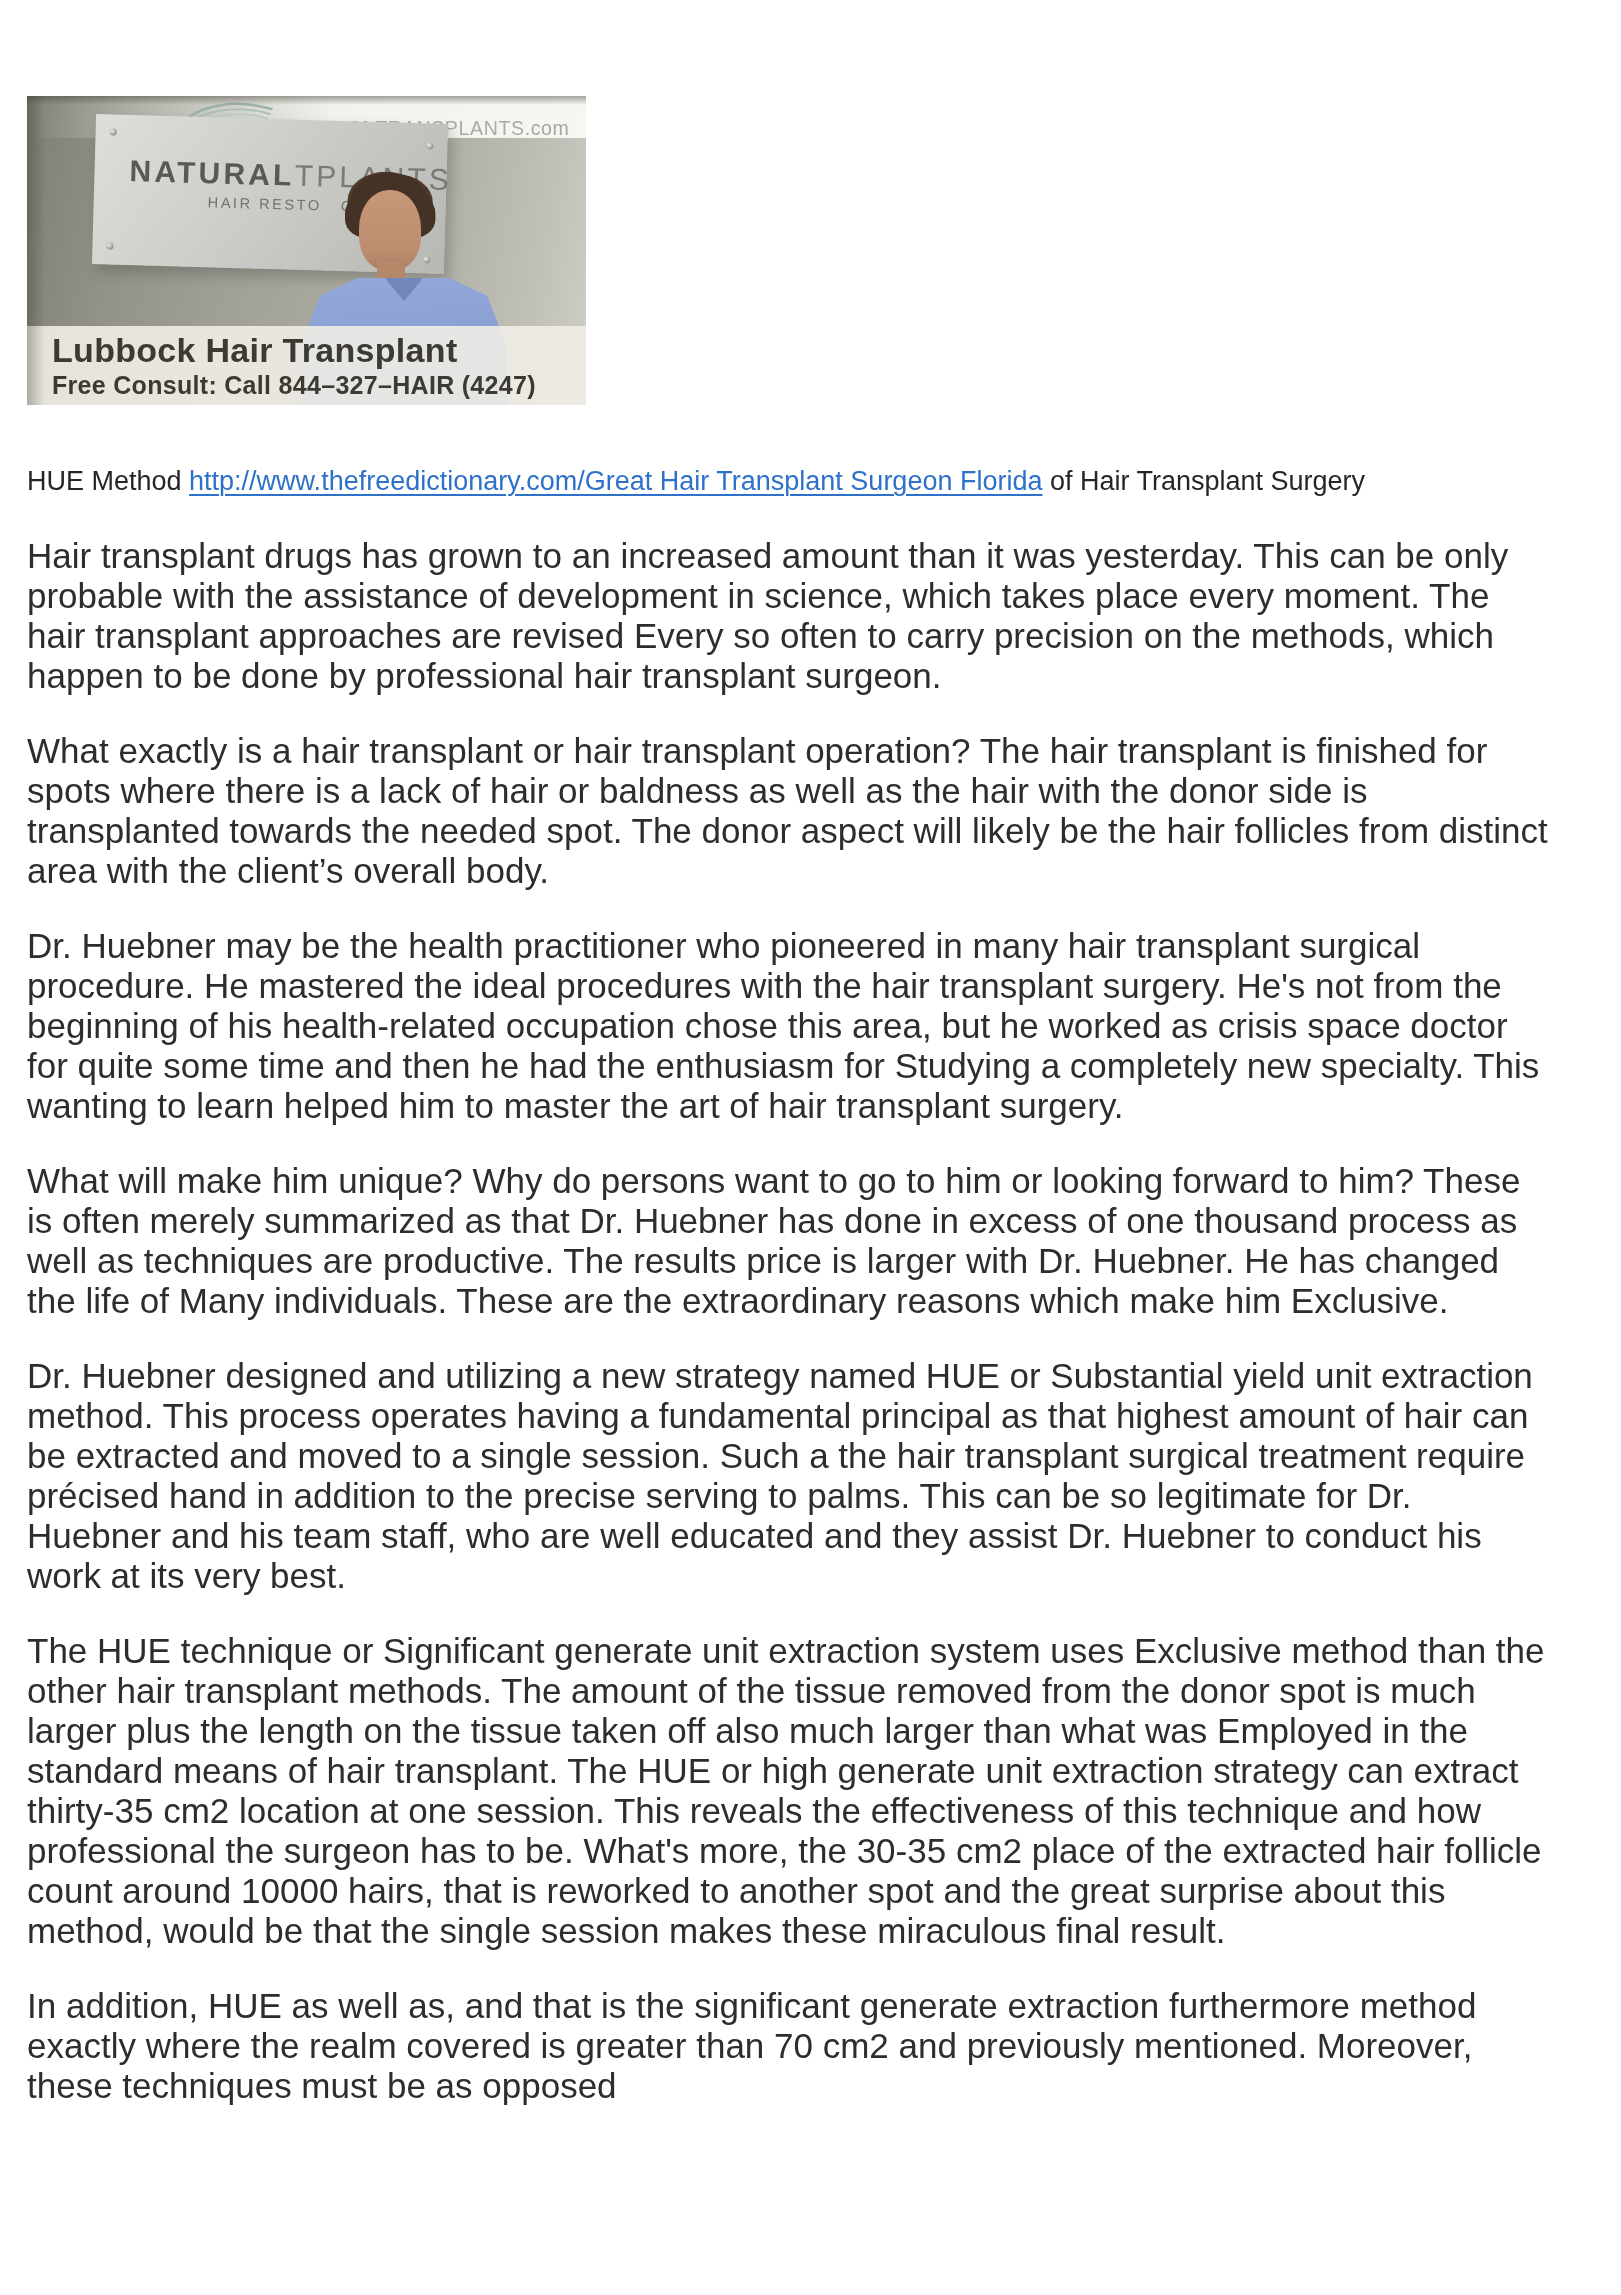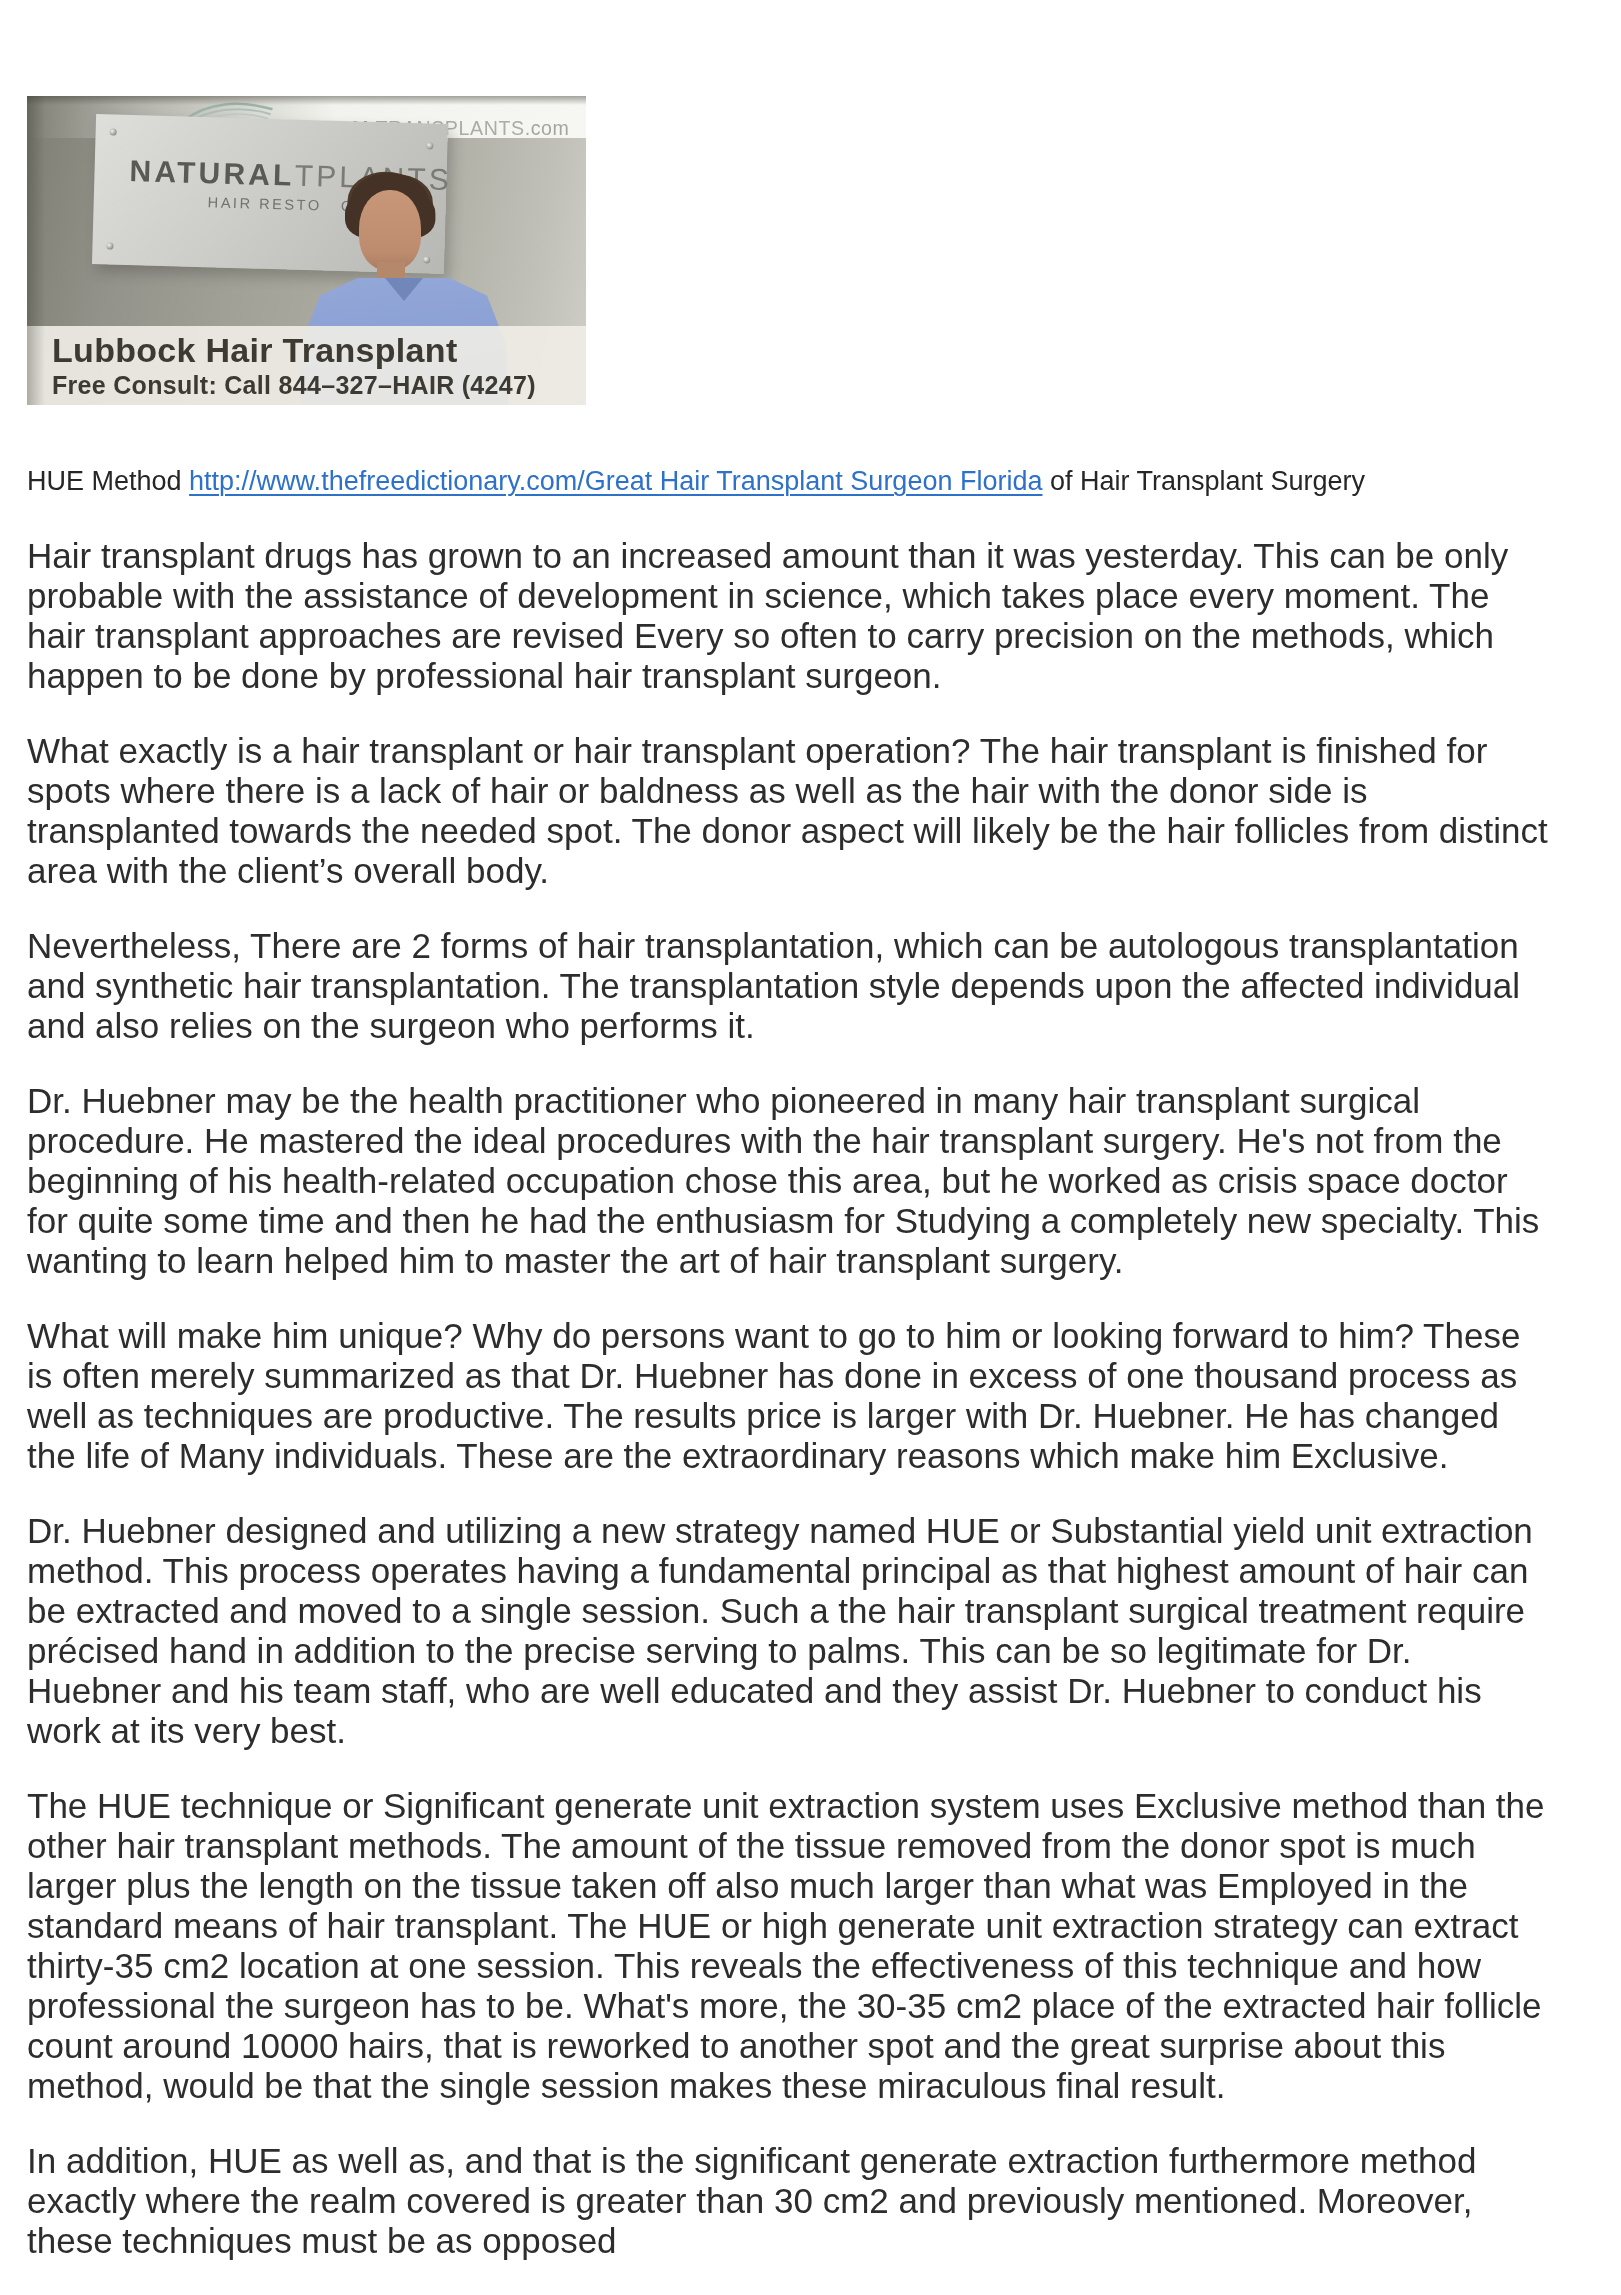--- a/index.html
+++ b/index.html
@@ -124,21 +124,20 @@
     <figcaption class="caption">
       <div class="cap-title">Lubbock Hair Transplant</div>
       <div class="cap-sub">Free Consult: Call 844–327–HAIR (4247)</div>
     </figcaption>
   </figure>
 
   <p class="heading"><span>HUE Method </span><a class="link" href="#">http://www.thefreedictionary.com/Great Hair Transplant Surgeon Florida</a><span> of Hair Transplant Surgery</span></p>
 
   <p class="para">Hair transplant drugs has grown to an increased amount than it was yesterday. This can be only probable with the assistance of development in science, which takes place every moment. The hair transplant approaches are revised Every so often to carry precision on the methods, which happen to be done by professional hair transplant surgeon.</p>
   <p class="para">What exactly is a hair transplant or hair transplant operation? The hair transplant is finished for spots where there is a lack of hair or baldness as well as the hair with the donor side is transplanted towards the needed spot. The donor aspect will likely be the hair follicles from distinct area with the client’s overall body.</p>
-  <p class="para">Nevertheless, There are 2 forms of hair transplantation, which can be autologous transplantation and synthetic hair transplantation. The transplantation style depends upon the affected individual and also relies on the surgeon who performs it.</p>
   <p class="para">Dr. Huebner may be the health practitioner who pioneered in many hair transplant surgical procedure. He mastered the ideal procedures with the hair transplant surgery. He's not from the beginning of his health-related occupation chose this area, but he worked as crisis space doctor for quite some time and then he had the enthusiasm for Studying a completely new specialty. This wanting to learn helped him to master the art of hair transplant surgery.</p>
   <p class="para">What will make him unique? Why do persons want to go to him or looking forward to him? These is often merely summarized as that Dr. Huebner has done in excess of one thousand process as well as techniques are productive. The results price is larger with Dr. Huebner. He has changed the life of Many individuals. These are the extraordinary reasons which make him Exclusive.</p>
   <p class="para">Dr. Huebner designed and utilizing a new strategy named HUE or Substantial yield unit extraction method. This process operates having a fundamental principal as that highest amount of hair can be extracted and moved to a single session. Such a the hair transplant surgical treatment require précised hand in addition to the precise serving to palms. This can be so legitimate for Dr. Huebner and his team staff, who are well educated and they assist Dr. Huebner to conduct his work at its very best.</p>
   <p class="para">The HUE technique or Significant generate unit extraction system uses Exclusive method than the other hair transplant methods. The amount of the tissue removed from the donor spot is much larger plus the length on the tissue taken off also much larger than what was Employed in the standard means of hair transplant. The HUE or high generate unit extraction strategy can extract thirty-35 cm2 location at one session. This reveals the effectiveness of this technique and how professional the surgeon has to be. What's more, the 30-35 cm2 place of the extracted hair follicle count around 10000 hairs, that is reworked to another spot and the great surprise about this method, would be that the single session makes these miraculous final result.</p>
-  <p class="para">In addition, HUE as well as, and that is the significant generate extraction furthermore method exactly where the realm covered is greater than 30 cm2 and previously mentioned. Moreover, these techniques must be as opposed</p>
+  <p class="para">In addition, HUE as well as, and that is the significant generate extraction furthermore method exactly where the realm covered is greater than 70 cm2 and previously mentioned. Moreover, these techniques must be as opposed</p>
 
 </div>
 
 
 </body></html>

